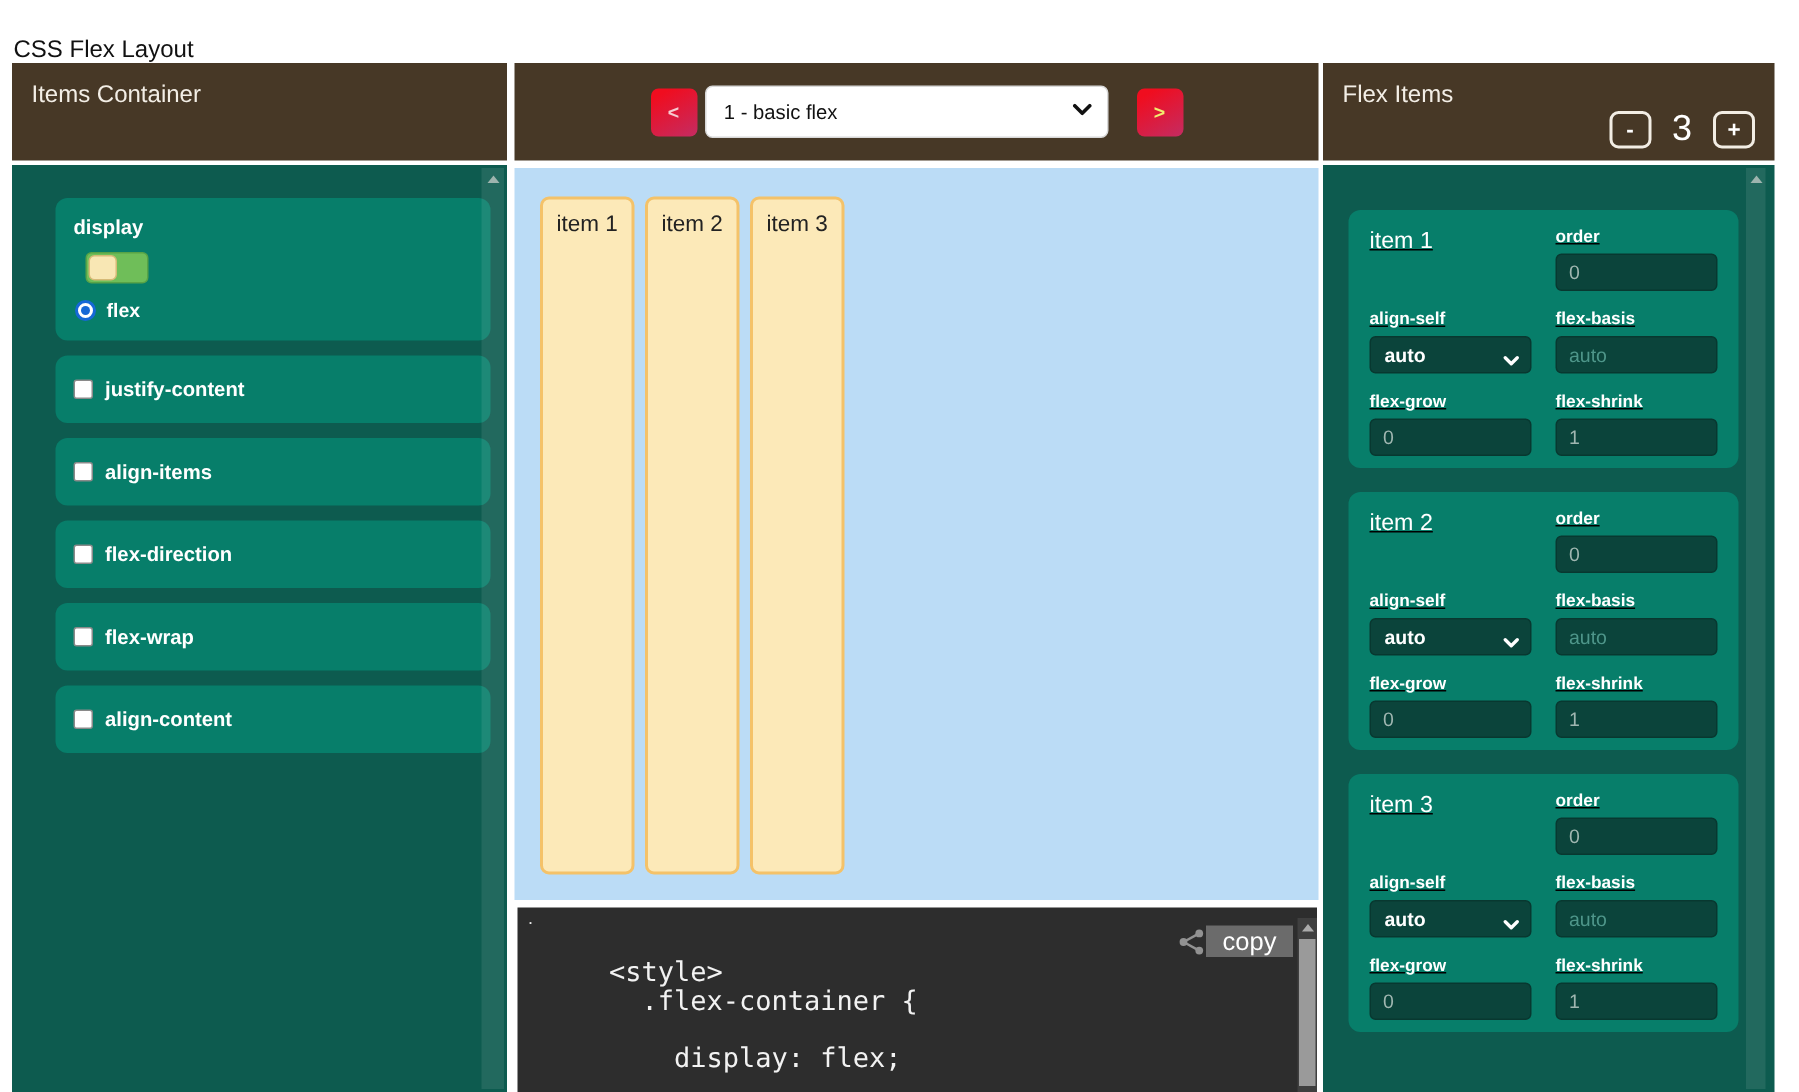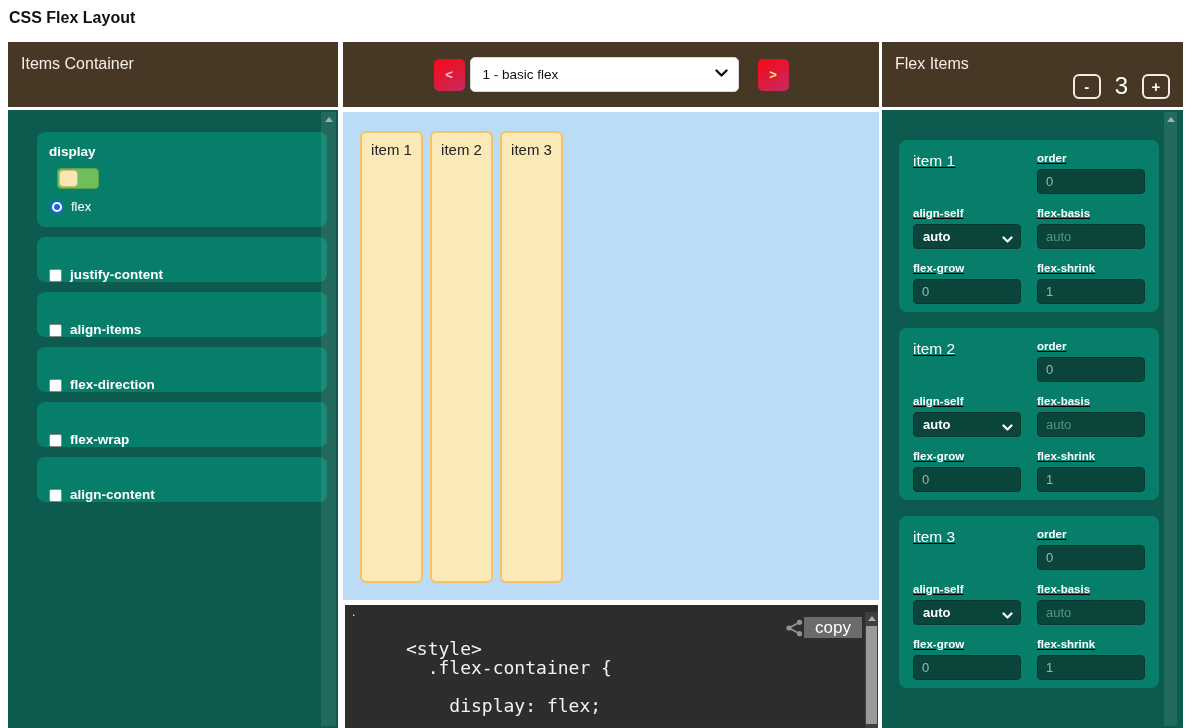--- a/index.html
+++ b/index.html
@@ -1,19 +1,19 @@
 <!DOCTYPE html>
 <html><head>
 <meta charset="utf-8">
 <style>
   * { box-sizing: border-box; margin: 0; padding: 0; }
   html, body { width: 1199px; height: 728px; overflow: hidden; background: #fff;
     font-family: "Liberation Sans", sans-serif; }
 
-  .page-title { position: absolute; left: 9px; top: 9px; font-size: 16px; font-weight: bold; color: #111; }
+  .page-title { position: absolute; left: 9px; top: 25px; font-size: 16px; font-weight: normal; color: #111; }
 
   .col { position: absolute; top: 42px; height: 686px; display: flex; flex-direction: column; }
   .col-left   { left: 8px;   width: 330px; }
   .col-middle { left: 343px; width: 536px; }
   .col-right  { left: 882px; width: 301px; text-decoration: underline; }
 
   .panel-header { height: 65px; background: #473826; color: #f3eee6; flex: 0 0 auto; position: relative; }
   .panel-header .hdr-title { position: absolute; left: 13px; top: 13px; font-size: 16px; font-weight: 400; }
 
   .panel-body { background: #0D5B4F; flex: 1 1 auto; margin-top: 3px; position: relative; overflow: hidden; }
@@ -33,23 +33,23 @@
   .ctl-label { color: #fff; font-size: 13.5px; font-weight: bold; }
   .toggle { margin: 9px 0 0 8px; width: 42px; height: 21px; background: #6FBE59;
     border: 1px solid #58A347; border-radius: 4px; position: relative; cursor: pointer; }
   .toggle-knob { position: absolute; left: 1px; top: 1px; width: 19px; height: 17px;
     background: #F8E7B4; border: 1px solid #D6BA77; border-radius: 4px; }
   .radio-row { display: flex; align-items: center; margin: 10px 0 0 1px; }
   .radio { width: 14px; height: 14px; border-radius: 50%; background: #fff;
     border: 2px solid #1668D6; position: relative; margin-right: 7px; }
   .radio::after { content: ""; position: absolute; left: 2px; top: 2px; width: 6px; height: 6px;
     border-radius: 50%; background: #1668D6; }
-  .radio-label { color: #fff; font-size: 13px; font-weight: 400; }
-
-  .check-card { height: 45px; display: flex; align-items: flex-end; padding-left: 12px; cursor: pointer; }
+  .radio-label { color: #fff; font-size: 13px; font-weight: 700; }
+
+  .check-card { height: 45px; display: flex; align-items: center; padding-left: 12px; cursor: pointer; }
   .checkbox { width: 13px; height: 13px; background: #fff; border: 1px solid #8a8a8a;
     border-radius: 2px; margin-right: 8px; flex: 0 0 auto; }
 
   
   .mid-header { display: flex; align-items: center; justify-content: center; }
   .nav-btn { width: 31px; height: 32px; border: none; border-radius: 5px; cursor: pointer;
     background: linear-gradient(150deg, #F00D1F 15%, #C72A5E 95%);
     font-size: 13px; font-weight: bold; font-family: "Liberation Sans", sans-serif; }
   .nav-btn.prev { color: #F6CBD0; }
   .nav-btn.next { color: #F2EE6E; margin-left: 19px; }

